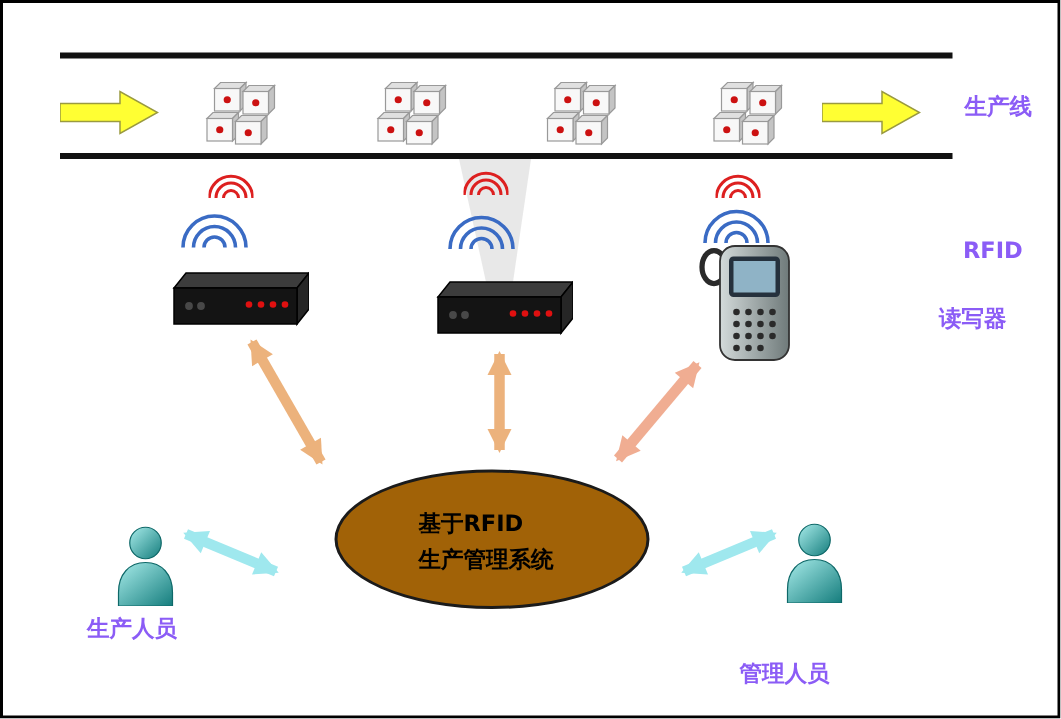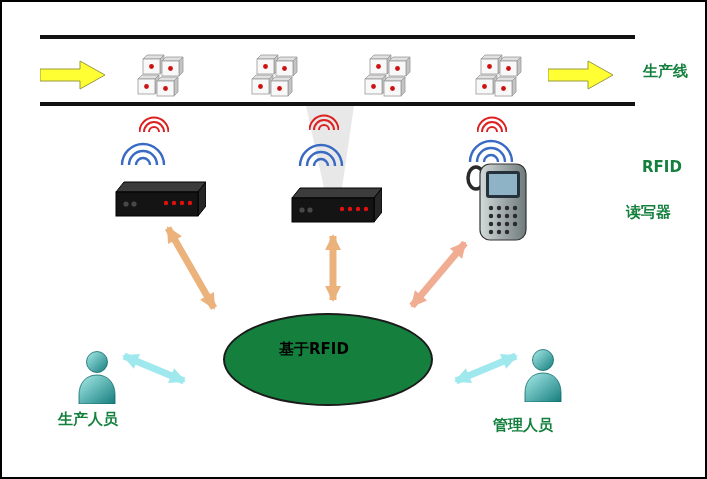--- a/index.html
+++ b/index.html
@@ -9,33 +9,33 @@
     box-sizing:border-box;
     border:2px solid #000;
     background:#ffffff;
     font-family:"DejaVu Sans","Liberation Sans",sans-serif;
     overflow:hidden;
   }
   .abs{position:absolute;}
   .lbl{
     font-weight:bold;
     font-size:15px;
-    color:#15803d;
+    color:#8b5cf6;
     white-space:nowrap;
     line-height:1.2;
   }
   .conveyor{
     height:4px;background:#111;
   }
   .ellipse{
     box-sizing:border-box;
     width:210px;height:93px;
     border:2px solid #1b1b1b;
     border-radius:50%;
-    background:#15803d;
+    background:#a16207;
     z-index:3;
   }
   .ellipse .txt{
     position:absolute;left:54px;top:22px;
     font-weight:bold;font-size:15px;line-height:24px;color:#000;
   }
   .z2{z-index:2;}
 </style>
 </head>
 <body>
@@ -197,26 +197,27 @@
   <svg class="abs z2" style="left:460px;top:160px;" width="74" height="82">
       <use href="#handheld"></use>
     </svg>
 
   <div class="abs lbl" style="left:640px;top:156px;">RFID</div>
   <div class="abs lbl" style="left:624px;top:201px;">读写器</div>
 
   <div class="abs ellipse" style="left:221px;top:311px;">
     <div class="txt">
       <div>基于RFID</div>
+      <div>生产管理系统</div>
     </div>
   </div>
 
   <svg class="abs z2" style="left:73px;top:348px;" width="44" height="54">
       <use href="#person-fig"></use>
     </svg>
   <svg class="abs z2" style="left:519px;top:346px;" width="44" height="54">
       <use href="#person-fig"></use>
     </svg>
 
   <div class="abs lbl" style="left:56px;top:408px;">生产人员</div>
-  <div class="abs lbl" style="left:491px;top:414px;">管理人员</div>
+  <div class="abs lbl" style="left:491px;top:438px;">管理人员</div>
 
 </div>
 
 </body></html>

